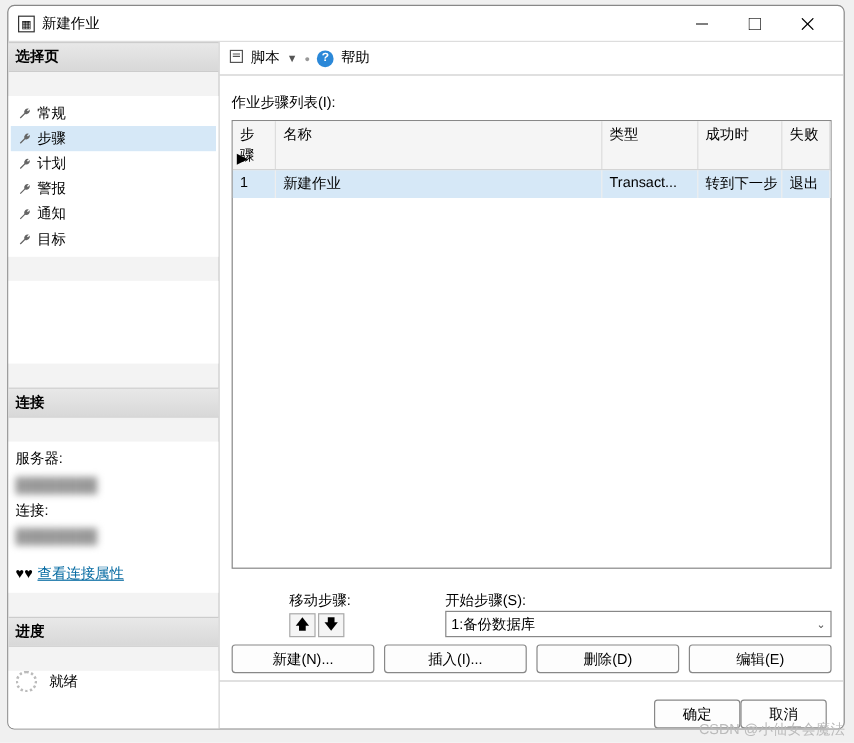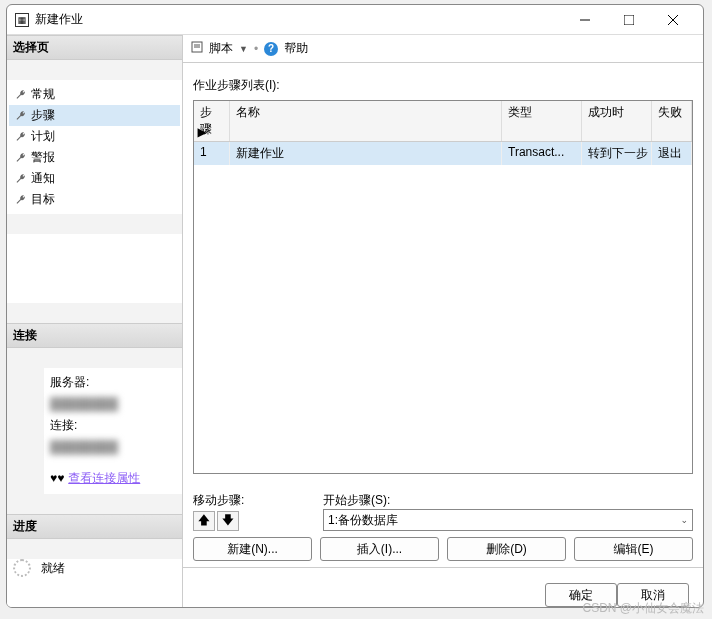--- a/index.html
+++ b/index.html
@@ -12,22 +12,22 @@
 .winbtn { width: 44px; height: 28px; display: flex; align-items: center; justify-content: center; }
 .winbtn svg { width: 10px; height: 10px; stroke: #000; stroke-width: 1; fill: none; }
 .body { flex: 1; display: flex; }
 .sidebar { width: 176px; background: #f3f3f3; border-right: 1px solid #ccc; display: flex; flex-direction: column; gap: 20px; }
 .section-hdr { background: linear-gradient(#e8e8e8,#d8d8d8); border-top: 1px solid #ccc; border-bottom: 1px solid #ccc; padding: 3px 6px; font-weight: bold; }
 .section-body { padding: 4px 2px; background: #fff; }
 .nav-item { display: flex; align-items: center; gap: 4px; padding: 2px 6px; cursor: default; }
 .nav-item.selected { background: #d6e8f7; }
 .wrench { width: 12px; height: 12px; }
 .spacer { flex: 1; background: #fff; }
-.conn-body { background: #fff; padding: 4px 6px; line-height: 1.8; margin-left: 37px; }
-.link { color: #8b5cf6; text-decoration: underline; cursor: pointer; }
+.conn-body { background: #fff; padding: 4px 6px; line-height: 1.8; }
+.link { color: #0369a1; text-decoration: underline; cursor: pointer; }
 .link-row { display: flex; align-items: center; gap: 4px; margin-top: 10px; }
 .blur { filter: blur(3px); color: #999; }
 .progress-body { background: #fff; padding: 0 6px 30px; display: flex; align-items: center; gap: 10px; }
 .spinner { width: 18px; height: 18px; border: 2px dotted #bbb; border-radius: 50%; }
 .main { flex: 1; display: flex; flex-direction: column; }
 .toolbar { height: 28px; border-bottom: 1px solid #ccc; display: flex; align-items: center; padding: 0 8px; gap: 6px; }
 .toolbar .sep { color: #999; }
 .help-icon { width: 14px; height: 14px; background: #2b88d8; color: #fff; border-radius: 50%; display: inline-flex; align-items: center; justify-content: center; font-size: 10px; font-weight: bold; }
 .content { flex: 1; padding: 14px 10px 8px; display: flex; flex-direction: column; }
 .list-label { margin-bottom: 6px; }
@@ -37,21 +37,21 @@
 .col-step { width: 36px; }
 .col-name { flex: 1; }
 .col-type { width: 80px; }
 .col-success { width: 70px; }
 .col-fail { width: 40px; }
 .grid-row { display: flex; }
 .grid-row.selected { background: #d6e8f7; }
 .grid-row > div { padding: 3px 6px; border-right: 1px solid #eee; white-space: nowrap; overflow: hidden; }
 .grid-marker { position: absolute; left: 0; top: 22px; width: 16px; height: 18px; display: flex; align-items: center; justify-content: center; }
 .bottom-controls { padding: 10px 10px 6px; display: flex; flex-direction: column; gap: 6px; }
-.row1 { display: flex; align-items: flex-end; gap: 10px; }
+.row1 { display: flex; align-items: flex-end; gap: 10px; margin-left: 48px; }
 .move-col { width: 120px; }
 .arrow-btns { display: flex; gap: 2px; margin-top: 2px; }
 .arrow-btn { width: 22px; height: 20px; border: 1px solid #aaa; background: #f5f5f5; display: flex; align-items: center; justify-content: center; }
 .start-col { flex: 1; }
 .combo { width: 100%; height: 22px; border: 1px solid #888; padding: 0 4px; background: #fff; display: flex; align-items: center; justify-content: space-between; }
 .row2 { display: flex; gap: 8px; }
 .btn { flex: 1; height: 24px; border: 1px solid #888; border-radius: 3px; background: #fdfdfd; display: flex; align-items: center; justify-content: center; cursor: default; }
 .footer { height: 40px; border-top: 1px solid #ccc; display: flex; align-items: flex-end; justify-content: flex-end; padding: 0 14px; }
 .footer .btn { flex: 0 0 72px; }
 .watermark { position: absolute; right: 8px; bottom: 2px; color: #bbb; font-size: 12px; }

